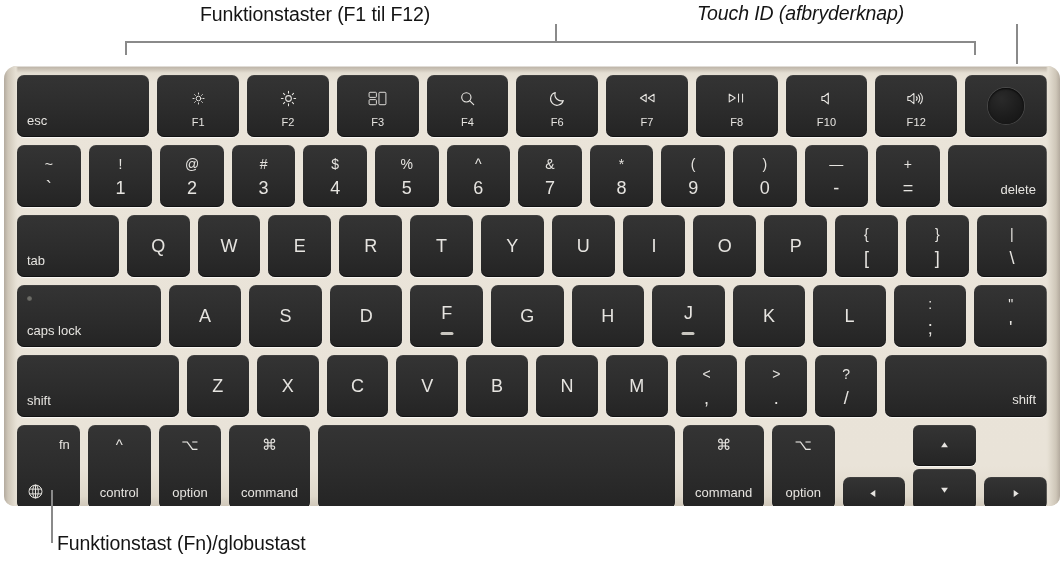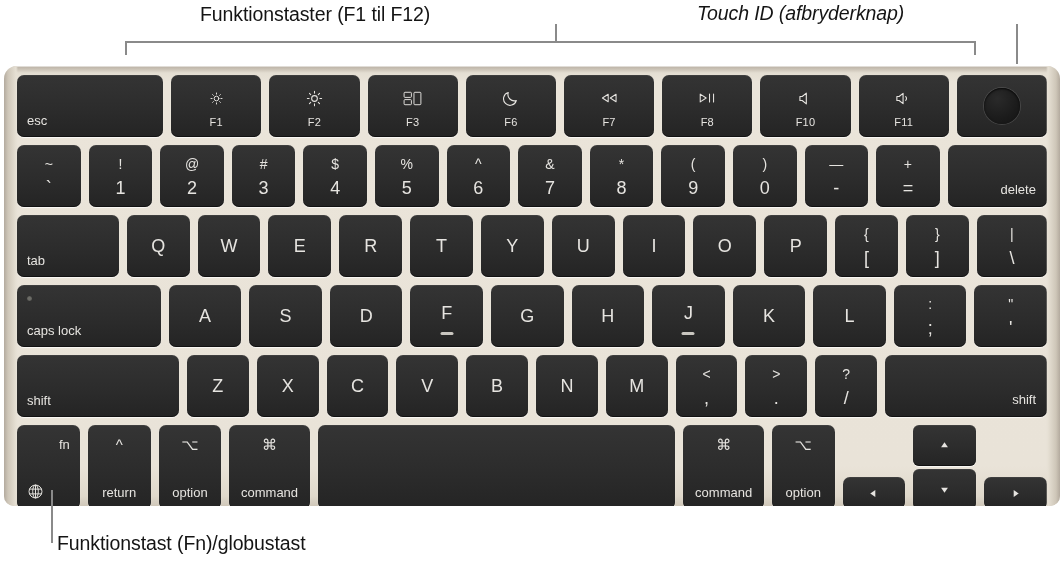--- a/index.html
+++ b/index.html
@@ -259,20 +259,29 @@
         <span class="lbl fico">
           <svg class="glyph" width="19" height="15" viewBox="0 0 26 20" fill="none" stroke="#e6e4e0" stroke-width="1.3">
             <rect x="1.5" y="1.5" width="10" height="7" rx="1.2"></rect>
             <rect x="1.5" y="11.5" width="10" height="7" rx="1.2"></rect>
             <rect x="15" y="1.5" width="9.5" height="17" rx="1.2"></rect>
           </svg>
         </span>
         <span class="lbl fnum">F3</span>
       </div>
 
+      <div class="key">
+        <span class="lbl fico">
+          <svg class="glyph" width="17" height="17" viewBox="0 0 22 22" fill="none" stroke="#e6e4e0" stroke-width="1.5" stroke-linecap="round">
+            <circle cx="9.5" cy="9.5" r="6"></circle>
+            <path d="M14 14l5 5"></path>
+          </svg>
+        </span>
+        <span class="lbl fnum">F4</span>
+      </div>
 
 
       <div class="key">
         <span class="lbl fico">
           <svg class="glyph" width="17" height="17" viewBox="0 0 22 22" fill="none" stroke="#e6e4e0" stroke-width="1.45" stroke-linejoin="round">
             <path d="M18.5 13.6A8.2 8.2 0 0 1 8.1 3.3a8.4 8.4 0 1 0 10.4 10.3z"></path>
           </svg>
         </span>
         <span class="lbl fnum">F6</span>
       </div>
@@ -300,30 +309,30 @@
 
       <div class="key">
         <span class="lbl fico">
           <svg class="glyph" width="14" height="15" viewBox="0 0 16 17" fill="none" stroke="#e6e4e0" stroke-width="1.3" stroke-linejoin="round">
             <path d="M9.5 2.4L4.8 6.2H2.2v4.6h2.6l4.7 3.8z"></path>
           </svg>
         </span>
         <span class="lbl fnum">F10</span>
       </div>
 
-      <div class="key">
-        <span class="lbl fico">
-          <svg class="glyph" width="17" height="15" viewBox="0 0 20 17" fill="none" stroke="#e6e4e0" stroke-width="1.3" stroke-linejoin="round" stroke-linecap="round">
+
+      <div class="key">
+        <span class="lbl fico">
+          <svg class="glyph" width="20" height="15" viewBox="0 0 24 17" fill="none" stroke="#e6e4e0" stroke-width="1.3" stroke-linejoin="round" stroke-linecap="round">
             <path d="M9.5 2.4L4.8 6.2H2.2v4.6h2.6l4.7 3.8z"></path>
-            <path d="M12.6 6.3a3.1 3.1 0 0 1 0 4.4"></path>
-          </svg>
-        </span>
-        <span class="lbl fnum">F11</span>
-      </div>
-
+            <path d="M12.4 6.4a3 3 0 0 1 0 4.2M14.8 4.2a6.2 6.2 0 0 1 0 8.6M17.2 2.2a9.3 9.3 0 0 1 0 12.6"></path>
+          </svg>
+        </span>
+        <span class="lbl fnum">F12</span>
+      </div>
 
       <div class="key" id="key-touchid">
         <span class="tid"></span>
       </div>
     </div>
 
     <div class="krow" id="row-num">
       <div class="key">
         <span class="lbl up">~</span>
         <span class="lbl lo">`</span>
@@ -523,21 +532,21 @@
           <svg class="glyph" width="17" height="17" viewBox="0 0 20 20" fill="none" stroke="#e6e4e0" stroke-width="1.15">
             <circle cx="10" cy="10" r="7.6"></circle>
             <ellipse cx="10" cy="10" rx="3.3" ry="7.6"></ellipse>
             <path d="M2.6 7.2h14.8M2.6 12.8h14.8M10 2.4v15.2"></path>
           </svg>
         </span>
       </div>
 
       <div class="key" style="flex-grow:1.22">
         <span class="lbl msym">^</span>
-        <span class="lbl mword">return</span>
+        <span class="lbl mword">control</span>
       </div>
 
       <div class="key" style="flex-grow:1.22">
         <span class="lbl msym">⌥</span>
         <span class="lbl mword">option</span>
       </div>
 
       <div class="key" style="flex-grow:1.56">
         <span class="lbl msym">⌘</span>
         <span class="lbl mword">command</span>

